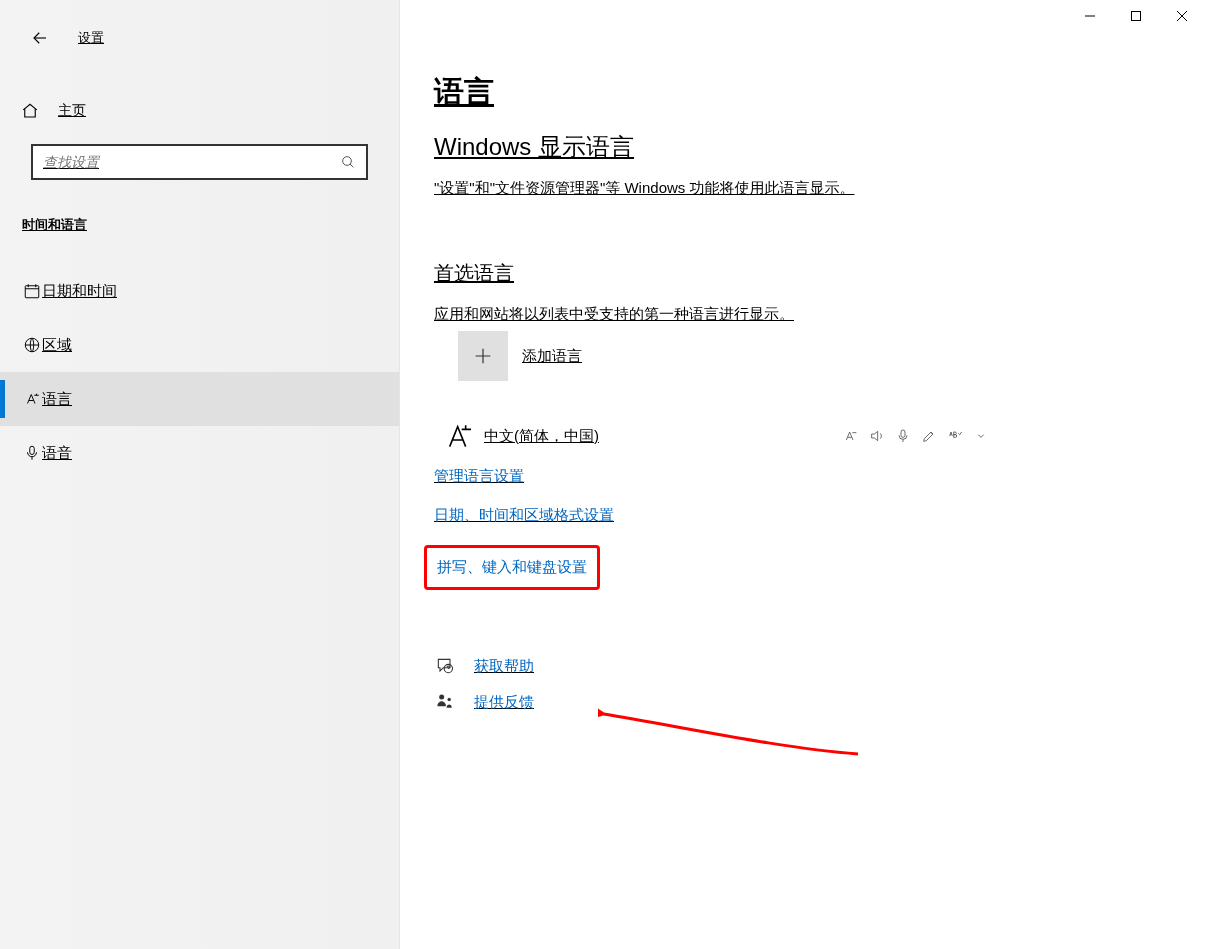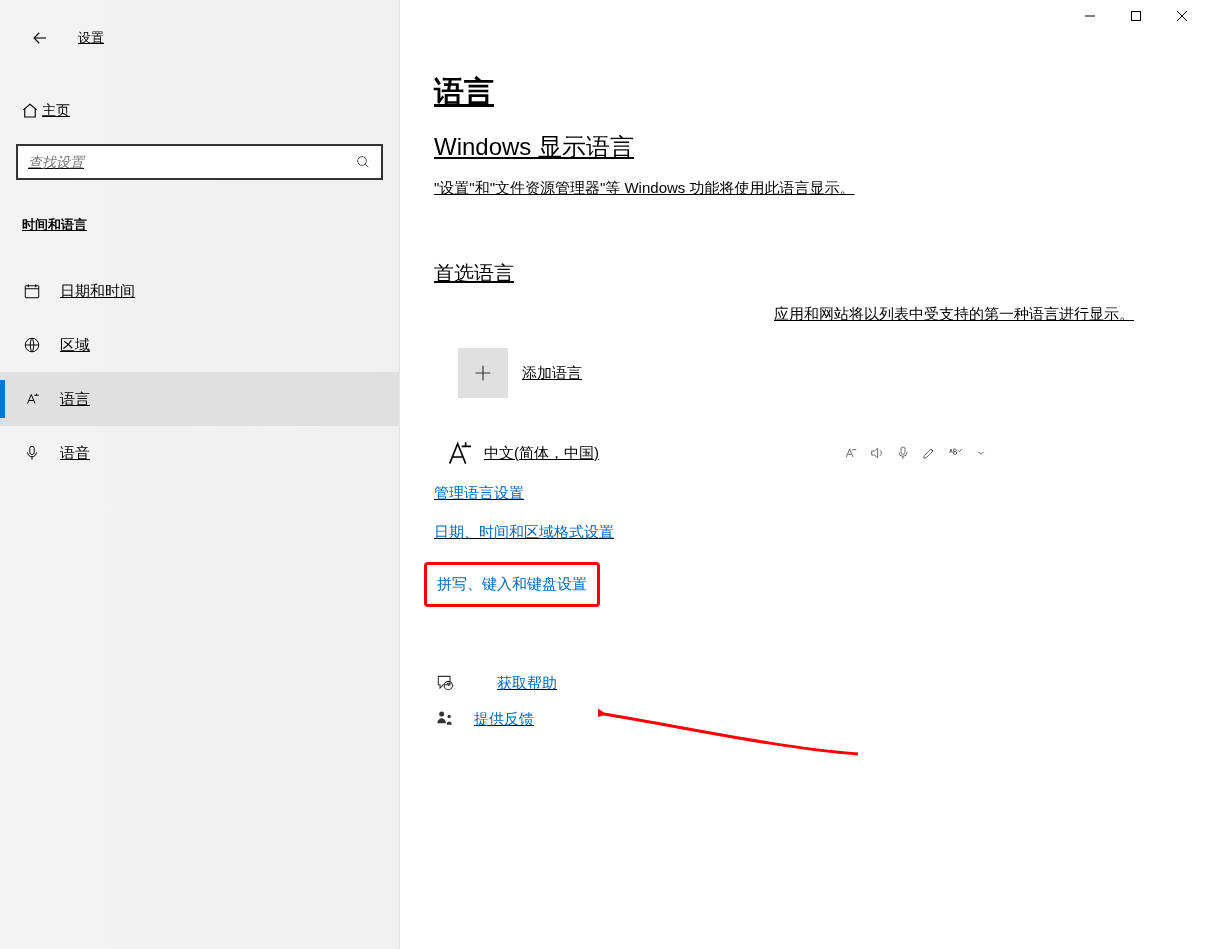--- a/index.html
+++ b/index.html
@@ -6,29 +6,29 @@
   html, body { width: 1205px; height: 949px; font-family: "Microsoft YaHei", "Segoe UI", sans-serif; background: #ffffff; color: #000; overflow: hidden; }
   .window { display: flex; width: 100%; height: 100%; position: relative; text-decoration: underline; }
 
   
   .sidebar { width: 400px; height: 100%; background: linear-gradient(to right, #f3f3f3, #f0f0f0); border-right: 1px solid #e5e5e5; padding-top: 10px; }
   .sidebar-top { display: flex; align-items: center; padding: 8px 20px 8px 20px; }
   .back-btn { width: 40px; height: 40px; display: flex; align-items: center; justify-content: center; cursor: pointer; }
   .app-title { font-size: 13px; margin-left: 18px; }
   .home-row { display: flex; align-items: center; padding: 10px 20px; margin-top: 26px; cursor: pointer; }
   .home-row .icon { width: 20px; display: flex; justify-content: center; }
-  .home-row .label { font-size: 14px; margin-left: 2px; }
-  .search-wrap { padding: 0 16px; margin-top: 14px; }
+  .home-row .label { font-size: 14px; margin-left: 18px; }
+  .search-wrap { padding: 0 31px; margin-top: 14px; }
   .search { display: flex; align-items: center; border: 2px solid #333; background: #fff; height: 36px; }
   .search input { flex: 1; border: none; outline: none; padding: 0 10px; font-size: 14px; background: transparent; font-style: italic; color: #666; }
   .search .sicon { width: 36px; display: flex; align-items: center; justify-content: center; }
   .group-title { font-size: 13px; font-weight: 600; padding: 0 22px; margin-top: 36px; margin-bottom: 30px; }
   .nav-item { display: flex; align-items: center; height: 54px; padding: 0 22px; cursor: pointer; position: relative; }
   .nav-item .icon { width: 20px; display: flex; justify-content: center; }
-  .nav-item .label { font-size: 15px; margin-left: 18px; }
+  .nav-item .label { font-size: 15px; }
   .nav-item.active { background: #e0e0e0; }
   .nav-item.active::before { content: ""; position: absolute; left: 0; top: 8px; bottom: 8px; width: 5px; background: #0078d4; }
 
   
   .main { flex: 1; padding: 72px 40px 20px 34px; position: relative; overflow: visible; }
   .page-title { font-size: 30px; font-weight: 600; margin-bottom: 18px; }
   .subtitle { font-size: 24px; margin-bottom: 16px; }
   .dropdown { width: 555px; height: 38px; border: 2px solid #999; display: flex; align-items: center; justify-content: space-between; padding: 0 12px; cursor: pointer; }
   .dropdown .val { font-size: 15px; }
   .desc { font-size: 15px; margin-top: 12px; max-width: 700px; }
@@ -143,21 +143,21 @@
   </div>
 
   <div class="main">
     <div class="page-title">语言</div>
     <div class="subtitle">Windows 显示语言</div>
 
 
     <div class="desc">"设置"和"文件资源管理器"等 Windows 功能将使用此语言显示。</div>
 
     <div class="section-title">首选语言</div>
-    <div class="desc" style="margin-top:0;margin-bottom:24px;text-align:right;">应用和网站将以列表中受支持的第一种语言进行显示。</div>
+    <div class="desc" style="margin-top:0;margin-bottom:7px;">应用和网站将以列表中受支持的第一种语言进行显示。</div>
 
     <div class="addlang">
       <div class="addbox">
         <svg width="22" height="22" viewBox="0 0 24 24" fill="none" stroke="#333" stroke-width="1.3">
             <path d="M12 4v16M4 12h16"></path>
           </svg>
       </div>
       <span class="addlabel">添加语言</span>
     </div>
 
@@ -218,21 +218,21 @@
     
     <svg class="anno-arrow" style="left:198px; top:698px;" width="270" height="64" viewBox="0 0 270 64">
       <defs>
           <marker id="ah" markerWidth="12" markerHeight="12" refX="2" refY="6" orient="auto">
             <path d="M12 1L1 6l11 5z" fill="#ff0000"></path>
           </marker>
         </defs>
       <path d="M260 56 C 180 50, 80 28, 6 16" stroke="#ff0000" stroke-width="3" fill="none" marker-end="url(#ah)"></path>
     </svg>
 
-    <div class="helprow" style="margin-top:56px;gap:23px;">
+    <div class="helprow" style="margin-top:56px;">
       <span class="hicon">
         <svg width="20" height="20" viewBox="0 0 24 24" fill="none" stroke="#333" stroke-width="1.3">
             <path d="M4 4h14v10H10l-4 4v-4H4z"></path>
             <circle cx="16" cy="15" r="5"></circle>
             <path d="M14.5 13.5a1.5 1.5 0 113 0c0 1-1.5 1-1.5 2M16 18h.01"></path>
           </svg>
       </span>
       <span class="htext">获取帮助</span>
     </div>
     <div class="helprow">

